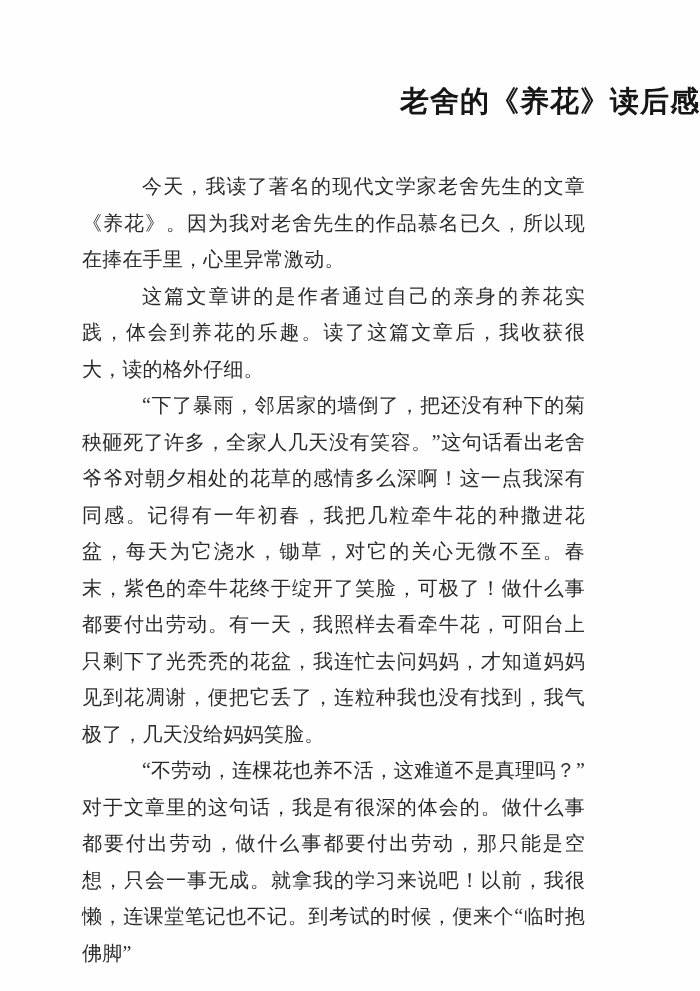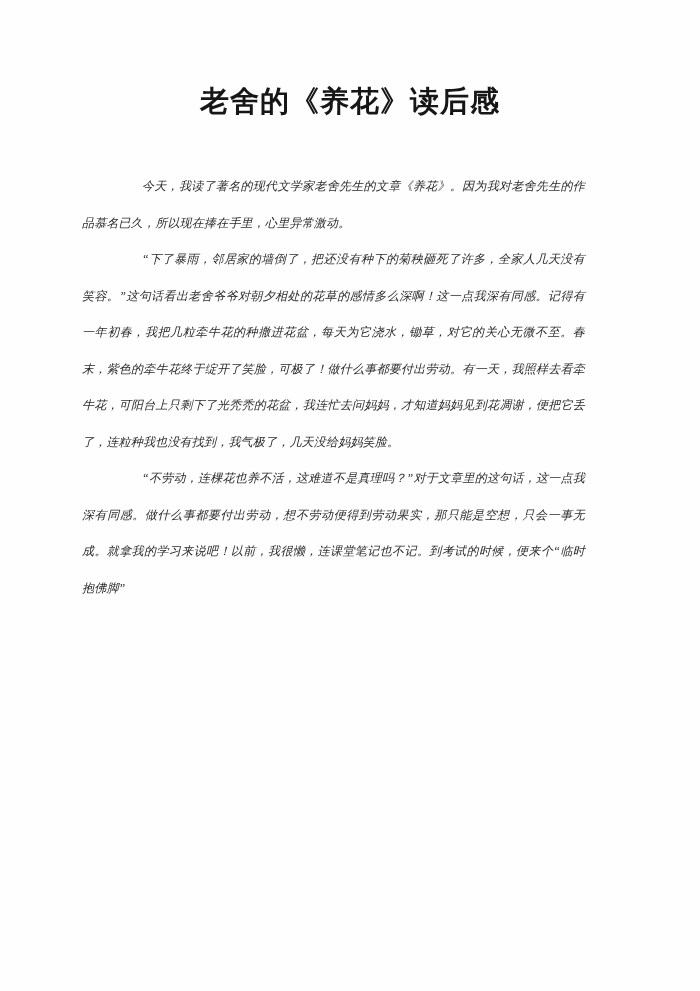--- a/index.html
+++ b/index.html
@@ -17,49 +17,49 @@
   .page {
     width: 700px;
     height: 991px;
     background: #fefefe;
     box-sizing: border-box;
     padding-top: 84px;
   }
   .essay-title {
     margin: 0;
     width: 700px;
-    text-align: center;
+    text-align: right;
     font-family: "DejaVu Sans", "Liberation Sans", sans-serif;
     font-weight: 700;
     font-size: 29px;
     line-height: 34px;
     color: #161616;
     letter-spacing: 1px;
   }
   .essay-body {
     margin-top: 50px;
     margin-left: 82px;
     width: 503px;
     color: #2b2b2b;
   }
   .essay-body p {
     margin: 0;
-    font-size: 12px;
+    font-size: 20px;
     line-height: 36.5px;
     text-align: justify;
     text-justify: inter-character;
     text-indent: 60px;
     letter-spacing: 0.2px;
-    font-style: italic;
   }
 </style>
 </head>
 <body>
 
 <div class="page">
   <h1 class="essay-title">老舍的《养花》读后感</h1>
 
   <div class="essay-body">
     <p>今天，我读了著名的现代文学家老舍先生的文章《养花》。因为我对老舍先生的作品慕名已久，所以现在捧在手里，心里异常激动。</p>
+    <p>这篇文章讲的是作者通过自己的亲身的养花实践，体会到养花的乐趣。读了这篇文章后，我收获很大，读的格外仔细。</p>
     <p>“下了暴雨，邻居家的墙倒了，把还没有种下的菊秧砸死了许多，全家人几天没有笑容。”这句话看出老舍爷爷对朝夕相处的花草的感情多么深啊！这一点我深有同感。记得有一年初春，我把几粒牵牛花的种撒进花盆，每天为它浇水，锄草，对它的关心无微不至。春末，紫色的牵牛花终于绽开了笑脸，可极了！做什么事都要付出劳动。有一天，我照样去看牵牛花，可阳台上只剩下了光秃秃的花盆，我连忙去问妈妈，才知道妈妈见到花凋谢，便把它丢了，连粒种我也没有找到，我气极了，几天没给妈妈笑脸。</p>
-    <p>“不劳动，连棵花也养不活，这难道不是真理吗？”对于文章里的这句话，这一点我深有同感。做什么事都要付出劳动，想不劳动便得到劳动果实，那只能是空想，只会一事无成。就拿我的学习来说吧！以前，我很懒，连课堂笔记也不记。到考试的时候，便来个“临时抱佛脚”</p>
+    <p>“不劳动，连棵花也养不活，这难道不是真理吗？”对于文章里的这句话，我是有很深的体会的。做什么事都要付出劳动，做什么事都要付出劳动，那只能是空想，只会一事无成。就拿我的学习来说吧！以前，我很懒，连课堂笔记也不记。到考试的时候，便来个“临时抱佛脚”</p>
   </div>
 </div>
 
 </body></html>

